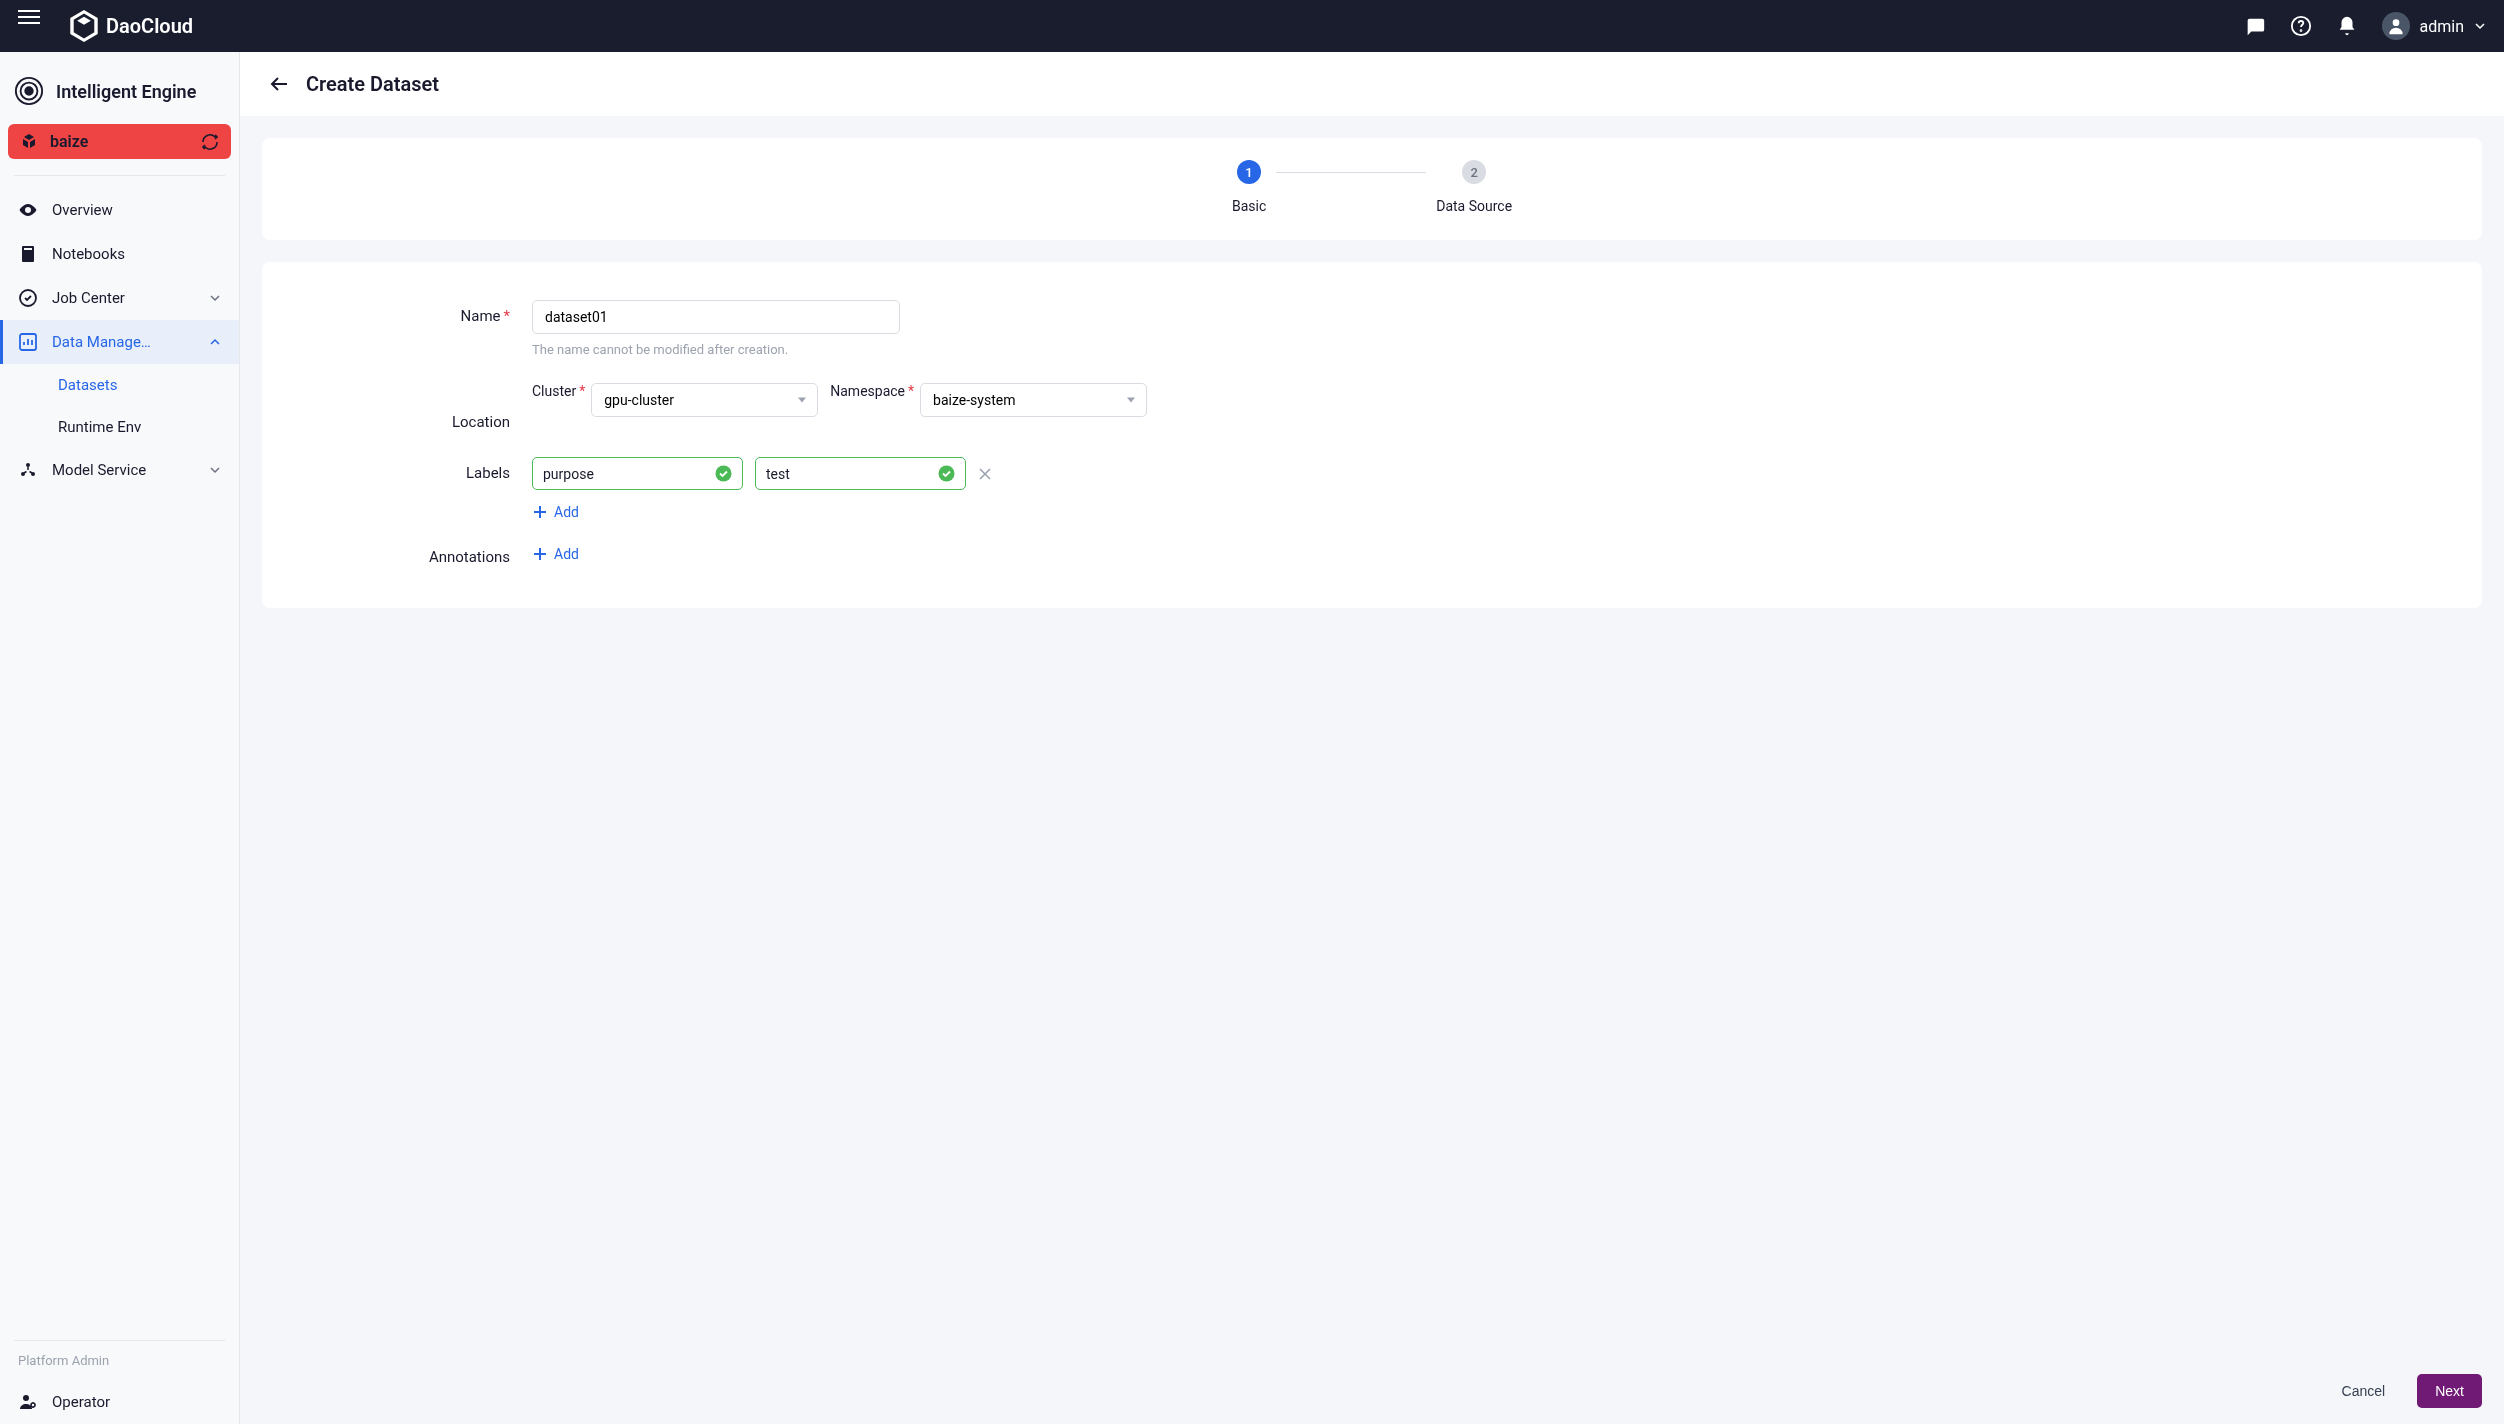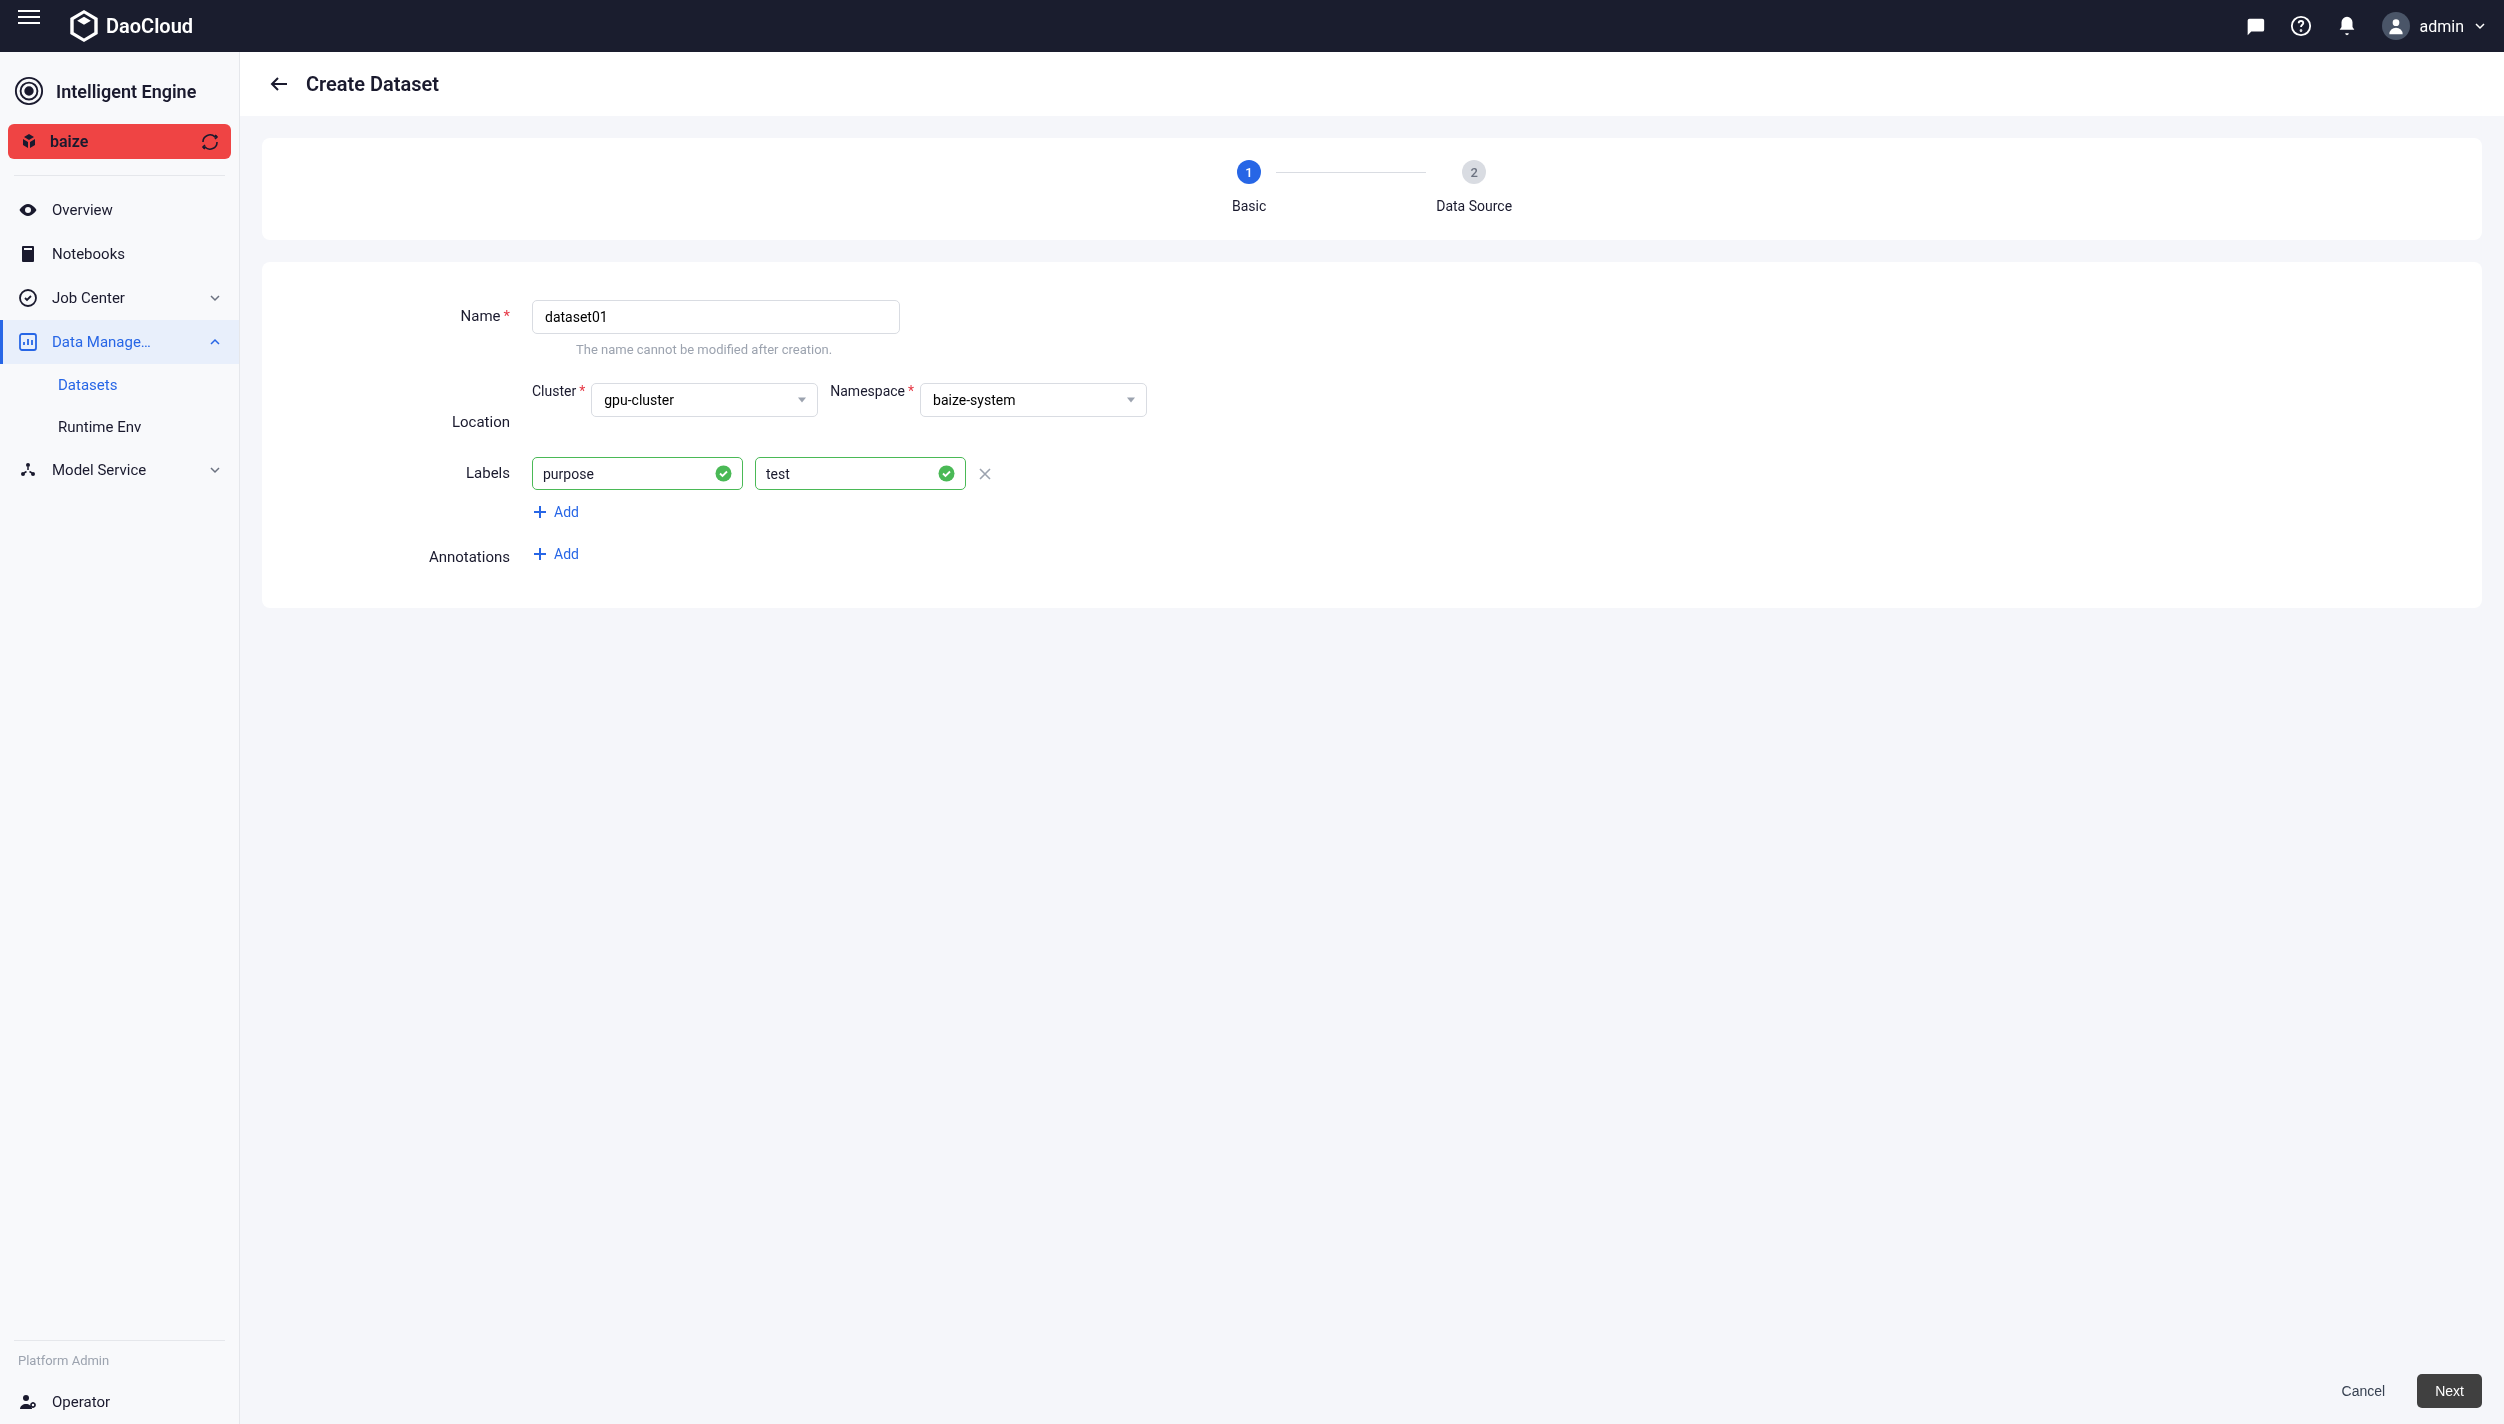--- a/index.html
+++ b/index.html
@@ -163,21 +163,21 @@
     .form-label .req { color: #e63946; margin-left: 3px; }
     .form-field { flex: 1; max-width: 600px; }
     .text-input, .select, .textarea {
       width: 368px;
       padding: 8px 12px;
       border: 1px solid #d9dce2;
       border-radius: 5px;
       font-size: 14px;
       font-family: inherit;
     }
-    .hint { font-size: 13px; color: #9ca3af; margin-top: 8px; margin-left: 44px; }
+    .hint { font-size: 13px; color: #9ca3af; margin-top: 8px; }
     
     .location-row { display: flex; gap: 12px; align-items: flex-end; }
     .sub-field { display: flex; flex-direction: row; gap: 6px; }
     .sub-label { font-size: 14px; }
     .sub-label .req { color: #e63946; margin-left: 3px; }
     .select {
       width: 227px;
       appearance: none;
       background: #fff;
       position: relative;
@@ -232,21 +232,21 @@
       background: #f5f6fa;
     }
     .btn {
       padding: 9px 18px;
       border-radius: 5px;
       border: none;
       font-size: 14px;
       cursor: pointer;
     }
     .btn-secondary { background: transparent; color: #374151; }
-    .btn-primary { background: #404040; color: #fff; }
+    .btn-primary { background: #701a75; color: #fff; }
   </style>
 </head>
 <body>
 
 <div class="topbar">
   <div class="topbar-left">
     <div class="menu-icon">
       <span></span>
         <span></span>
         <span></span>

